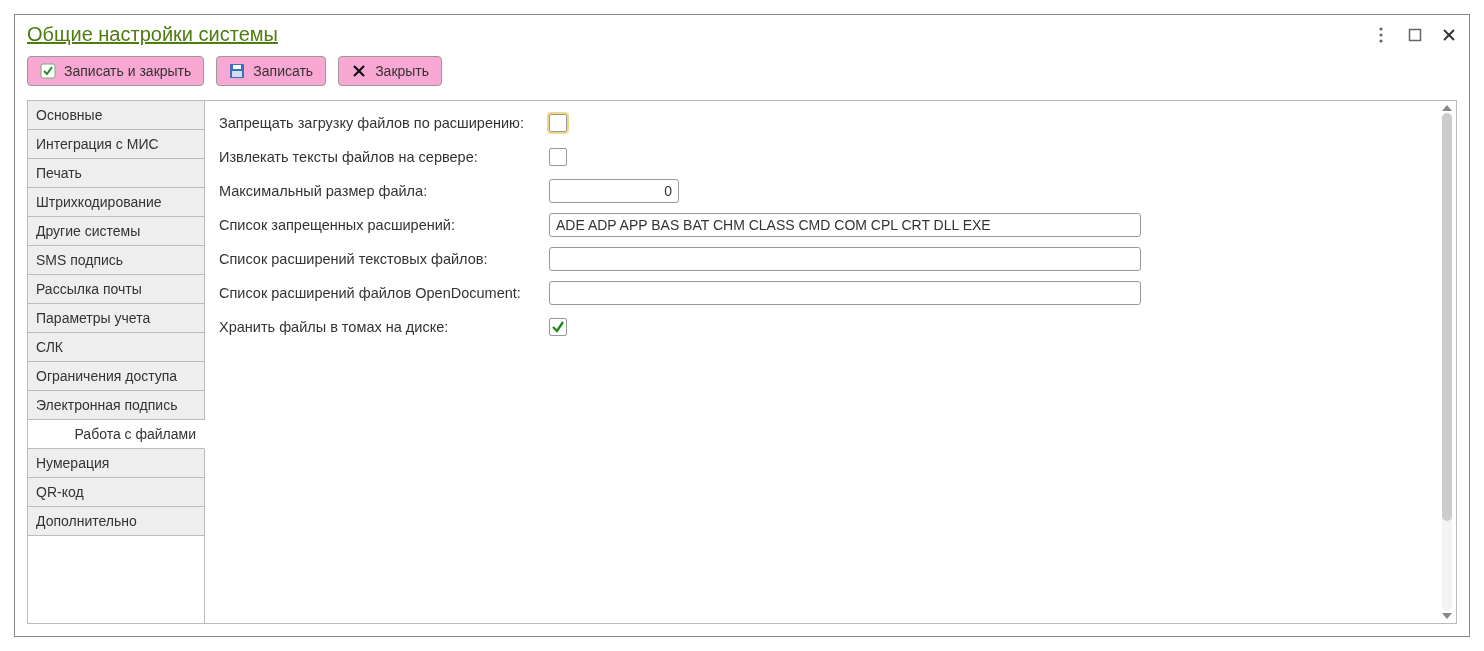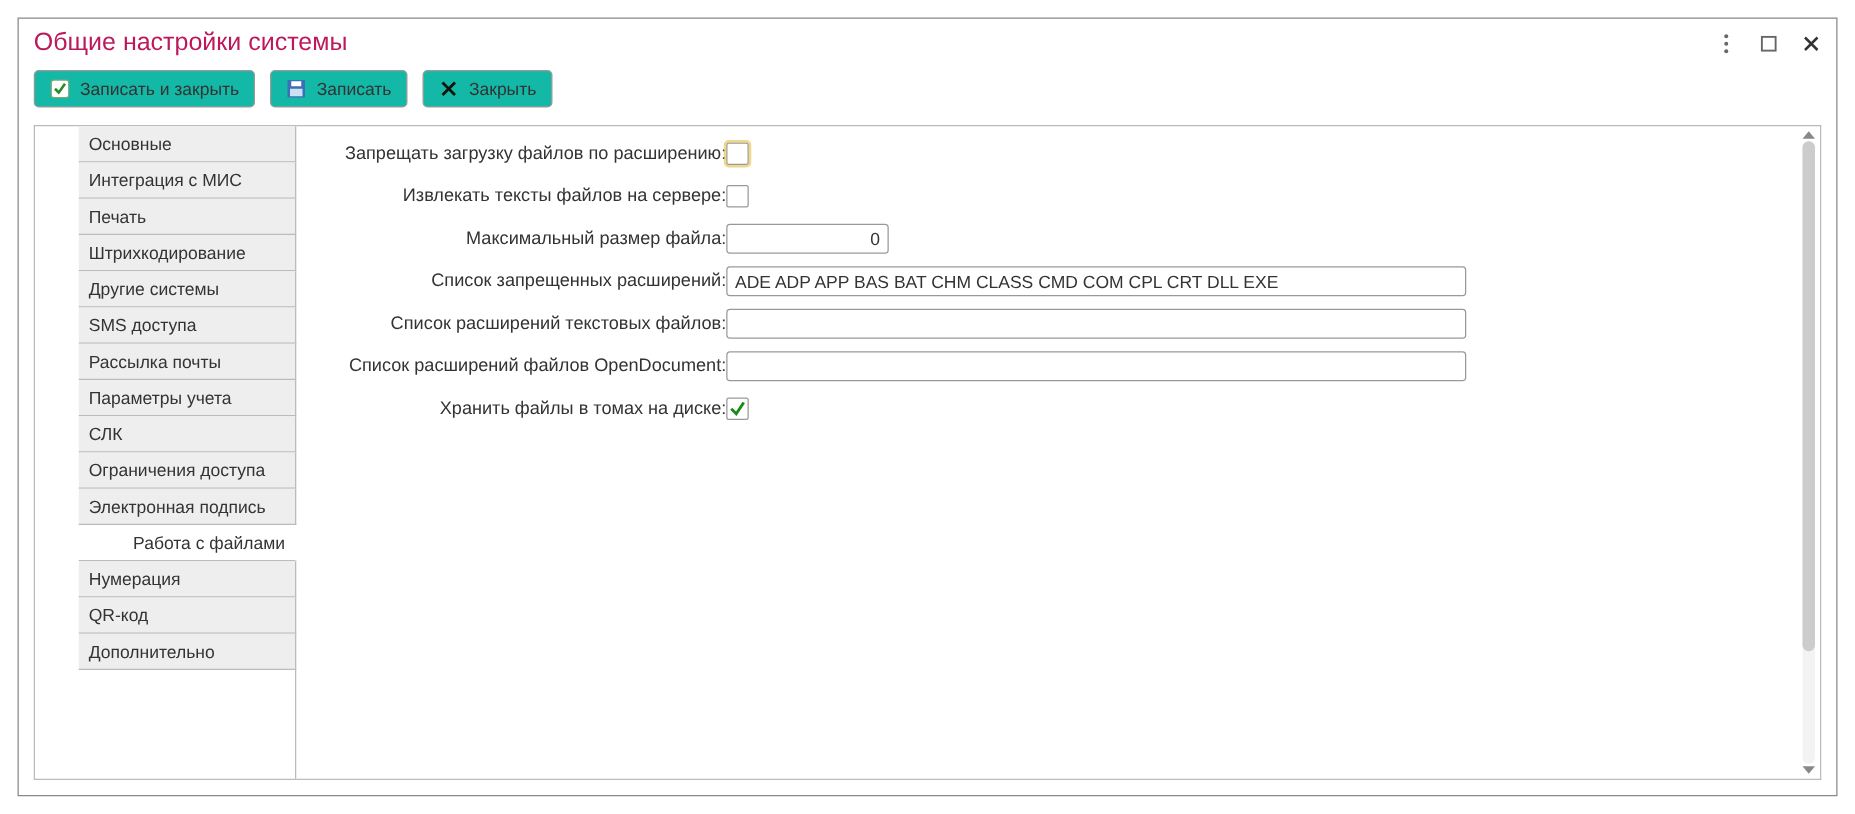--- a/index.html
+++ b/index.html
@@ -22,21 +22,22 @@
   }
   .titlebar {
     display: flex;
     align-items: center;
     justify-content: space-between;
     padding: 8px 12px 6px 12px;
   }
   .title {
     font-size: 20px;
     font-weight: normal;
-    color: #be185d;
+    color: #4d7c0f;
+    text-decoration: underline;
   }
   .win-controls {
     display: flex;
     align-items: center;
     gap: 18px;
   }
   .win-btn {
     width: 16px;
     height: 16px;
     display: flex;
@@ -45,21 +46,21 @@
     cursor: pointer;
     color: #555;
   }
   .toolbar {
     display: flex;
     gap: 12px;
     padding: 4px 12px 14px 12px;
   }
   .btn {
     border: 1px solid #999;
-    background: #14b8a6;
+    background: #f9a8d4;
     border-radius: 4px;
     padding: 4px 12px;
     display: flex;
     align-items: center;
     gap: 8px;
     cursor: pointer;
     font-size: 14px;
     color: #333;
     height: 30px;
   }
@@ -71,27 +72,26 @@
     justify-content: center;
   }
   .body {
     display: flex;
     flex: 1;
     overflow: hidden;
     padding: 0 12px 12px 12px;
     position: relative;
   }
   .tabs {
-    width: 210px;
+    width: 178px;
     border: 1px solid #bbb;
     border-right: none;
     display: flex;
     flex-direction: column;
     background: #fff;
-    padding-left: 35px;
   }
   .tab {
     padding: 6px 8px;
     font-size: 14px;
     color: #333;
     border-bottom: 1px solid #bbb;
     border-right: 1px solid #bbb;
     background: #eee;
     cursor: pointer;
     white-space: nowrap;
@@ -115,21 +115,20 @@
   .field-row {
     display: flex;
     align-items: center;
     margin-bottom: 10px;
     min-height: 24px;
   }
   .field-label {
     width: 330px;
     font-size: 14.5px;
     color: #333;
-    text-align: right;
   }
   .chk {
     width: 18px;
     height: 18px;
     border: 1px solid #999;
     border-radius: 2px;
     background: #fff;
     display: inline-flex;
     align-items: center;
     justify-content: center;
@@ -251,21 +250,21 @@
     </div>
   </div>
 
   <div class="body">
     <div class="tabs">
       <div class="tab">Основные</div>
       <div class="tab">Интеграция с МИС</div>
       <div class="tab">Печать</div>
       <div class="tab">Штрихкодирование</div>
       <div class="tab">Другие системы</div>
-      <div class="tab">SMS доступа</div>
+      <div class="tab">SMS подпись</div>
       <div class="tab">Рассылка почты</div>
       <div class="tab">Параметры учета</div>
       <div class="tab">СЛК</div>
       <div class="tab">Ограничения доступа</div>
       <div class="tab">Электронная подпись</div>
       <div class="tab active">Работа с файлами</div>
       <div class="tab">Нумерация</div>
       <div class="tab">QR-код</div>
       <div class="tab">Дополнительно</div>
       <div class="tab-filler"></div>

